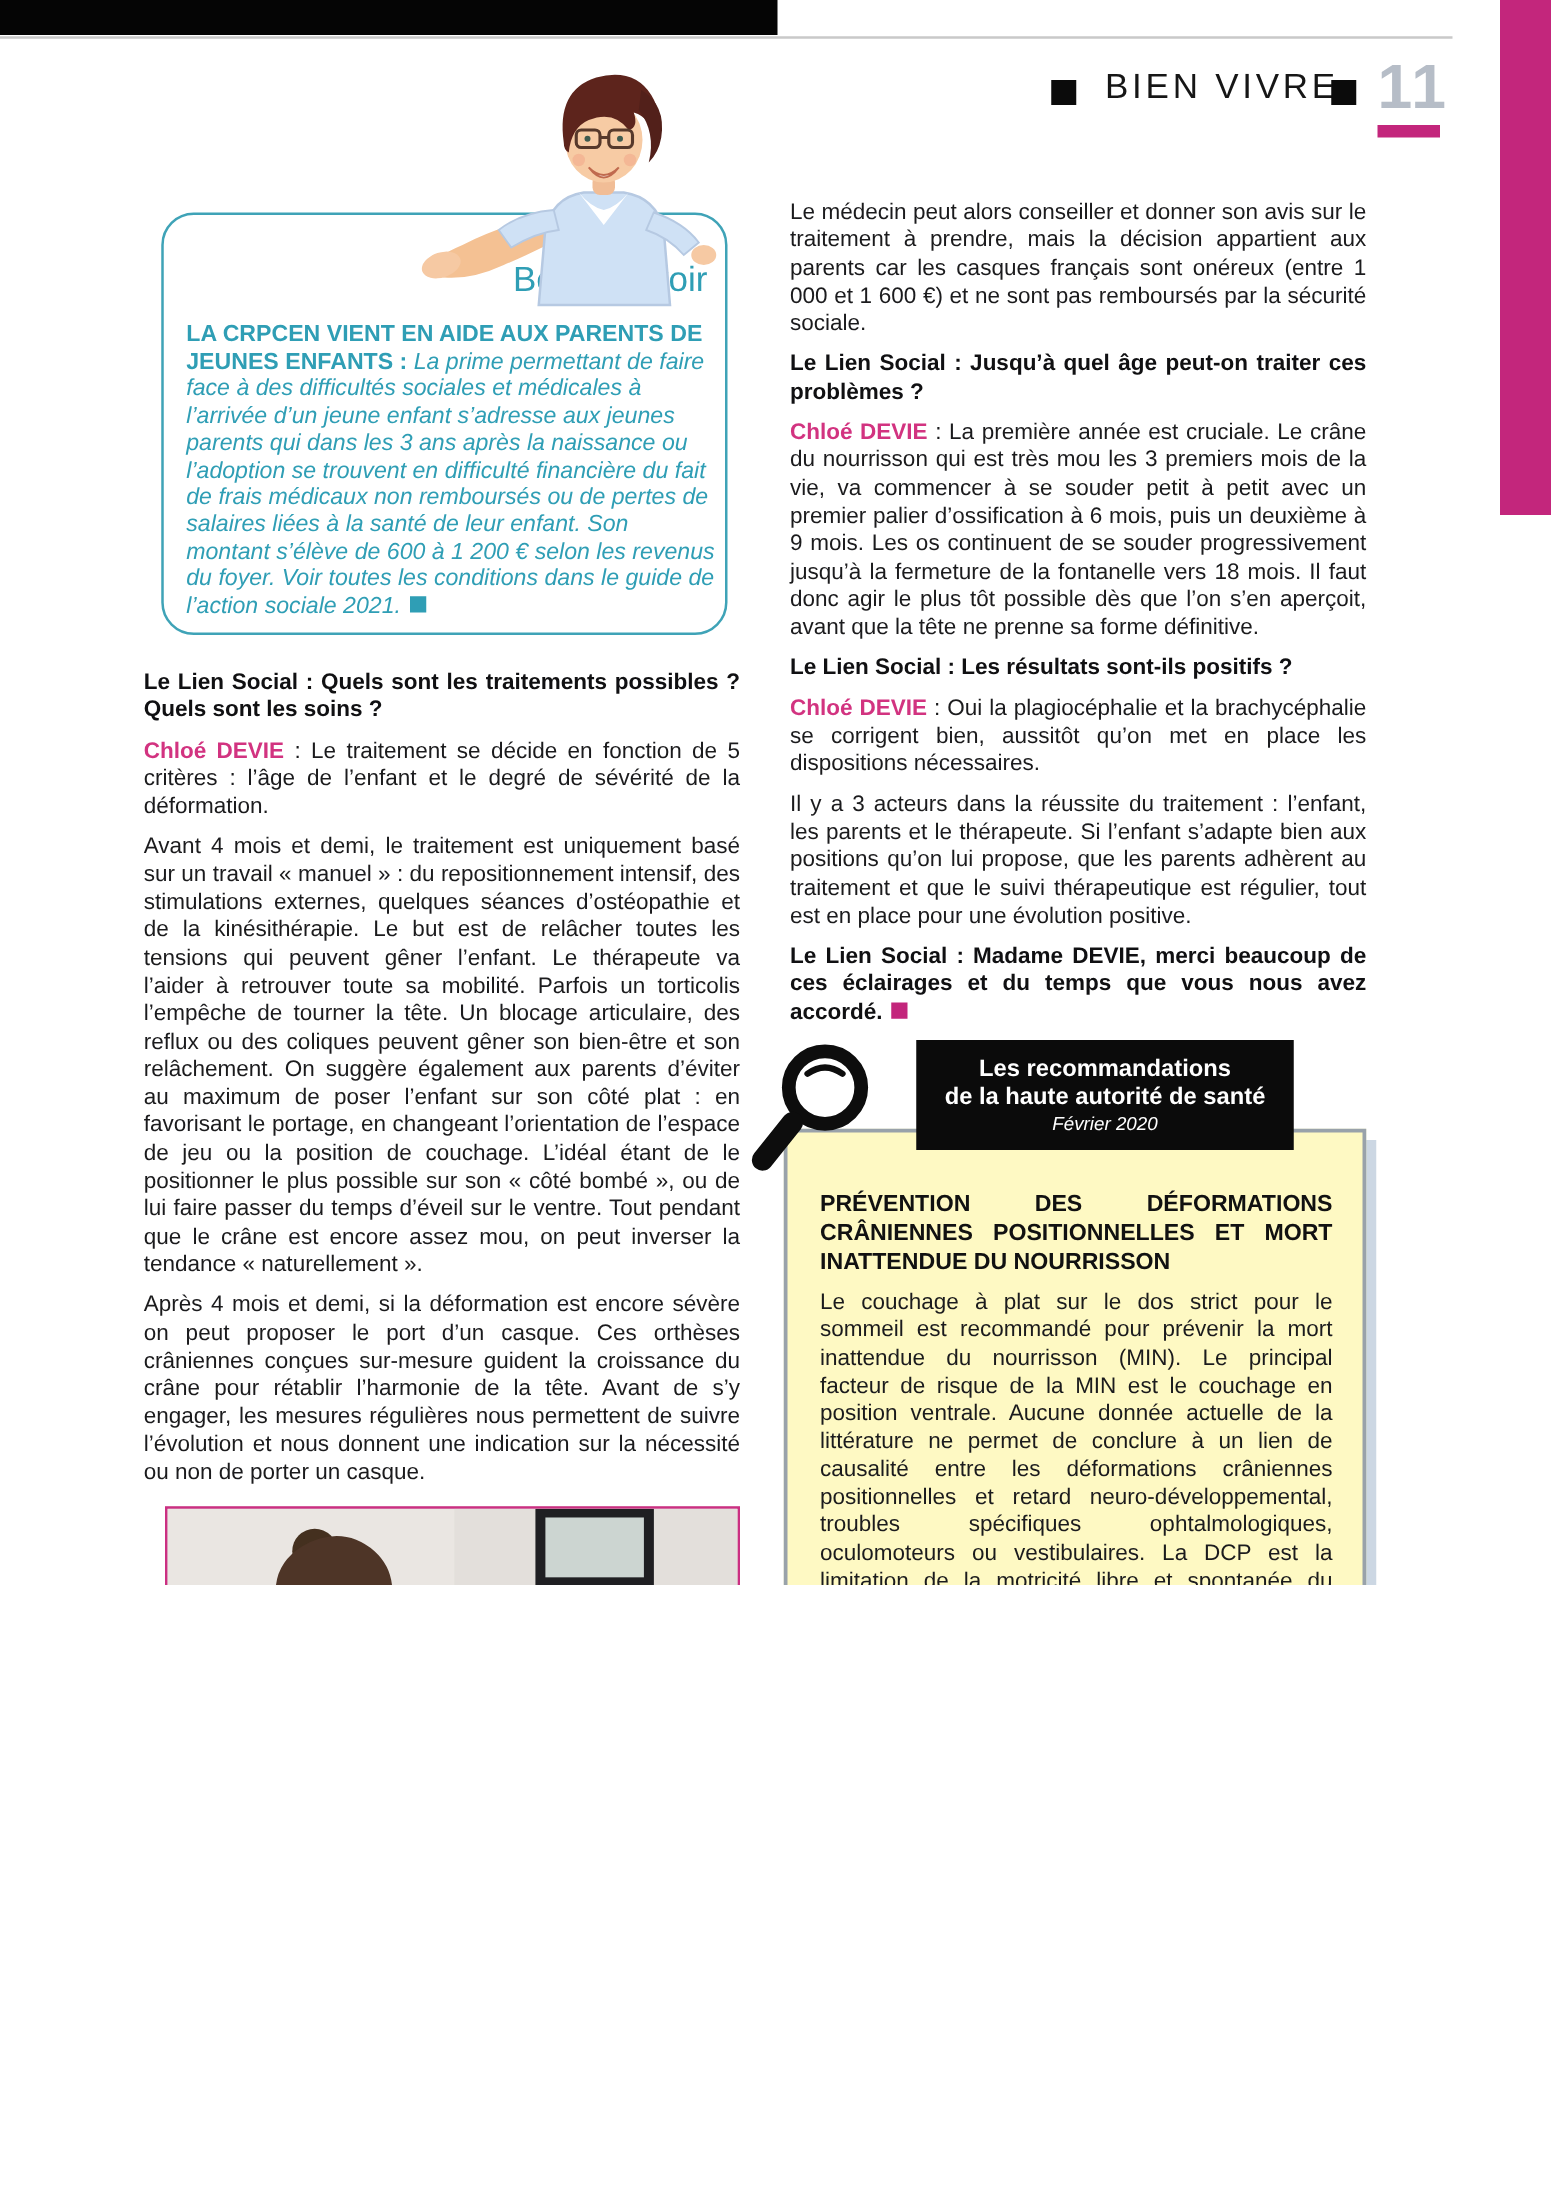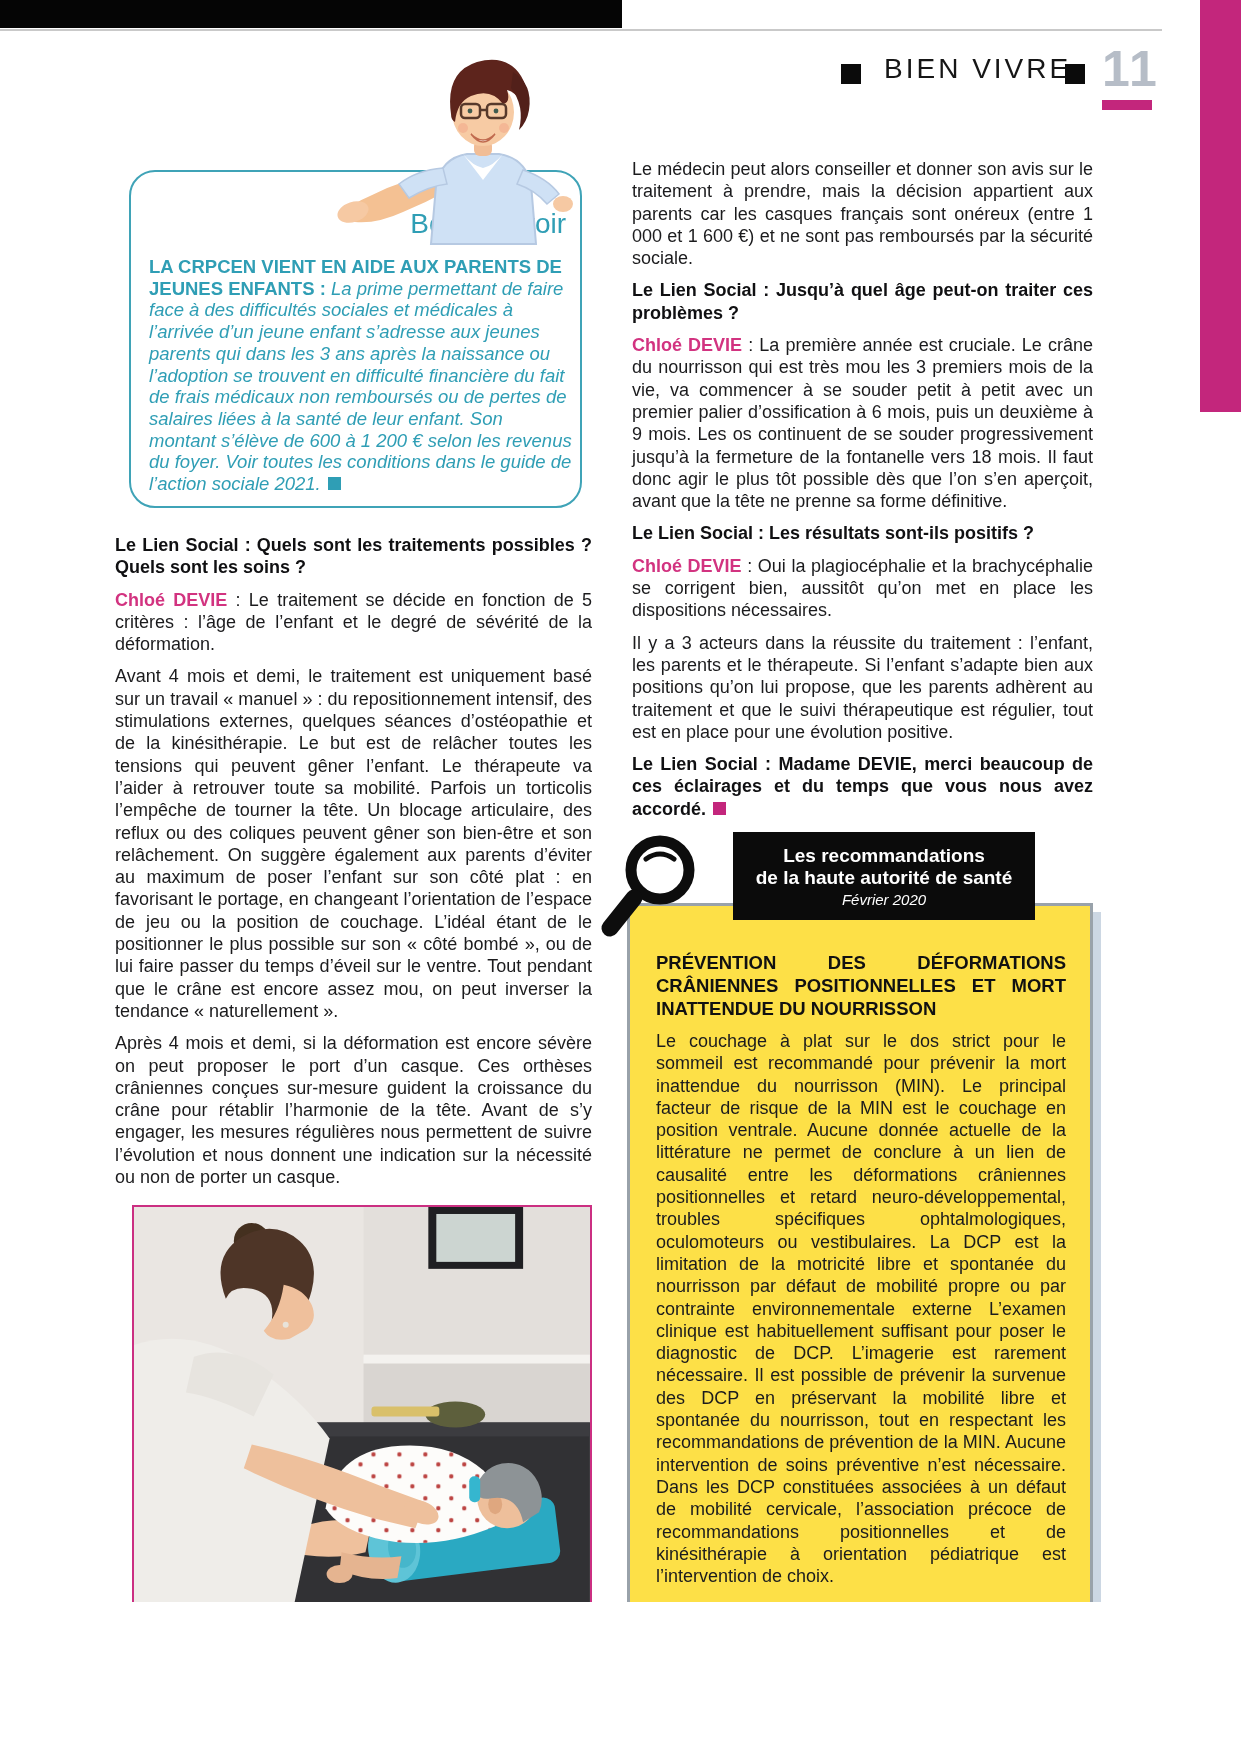--- a/index.html
+++ b/index.html
@@ -1,16 +1,16 @@
 <!DOCTYPE html>
 <html><head>
 <meta charset="utf-8">
 <style>
   html,body{margin:0;padding:0;background:#fff;}
-  .page{position:relative;width:1241px;height:1602px;background:#fff;overflow:hidden;
+  .page{position:relative;width:1241px;height:1268px;background:#fff;overflow:hidden;
         font-family:"Liberation Sans",sans-serif;color:#1b1b1d;}
   .abs{position:absolute;}
 
   
   .top-bar{left:0;top:0;width:622px;height:28px;background:#050505;}
   .top-line{left:0;top:29px;width:1162px;height:2px;background:#c9c9c9;}
   .side-bar{left:1200px;top:0;width:41px;height:412px;background:#c3267c;}
 
   .hdr-sq{width:20px;height:20px;background:#0b0b0b;display:inline-block;}
   .hdr-sq1{left:841px;top:64px;}
@@ -46,21 +46,21 @@
          box-sizing:border-box;background:#e7e3df;}
   .photo svg{display:block;width:100%;height:100%;}
 
   
   .magnifier{left:596px;top:826px;width:118px;height:118px;z-index:4;}
   .rec-box{left:733px;top:832px;width:302px;height:88px;background:#0b0b0b;color:#fff;
            display:flex;flex-direction:column;justify-content:center;text-align:center;z-index:3;}
   .rec-l1{font-size:19px;font-weight:bold;line-height:22px;}
   .rec-date{font-size:15px;font-style:italic;margin-top:2px;}
   .has-box{left:627px;top:903px;width:466px;height:709px;border:3px solid #99a2aa;
-           background:#fde047;box-sizing:border-box;padding:45px 24px 0 26px;
+           background:#fef9c3;box-sizing:border-box;padding:45px 24px 0 26px;
            box-shadow:8px 9px 0 #ccd7e3;z-index:1;}
   .has-heading{margin:0 0 10px 0;font-size:18.5px;line-height:23px;font-weight:bold;
                color:#111;text-align:justify;}
   .has-box .para{margin-bottom:12px;}
   .link{color:#2b6fc0;text-decoration:underline;cursor:pointer;}
 
   
   .footer-line{left:80px;top:1662px;width:1084px;height:2px;background:#c9c9c9;}
   .footer-logo{right:78px;top:1674px;display:flex;align-items:baseline;gap:8px;}
   .f-le{font-size:29px;color:#9aa2ac;}

